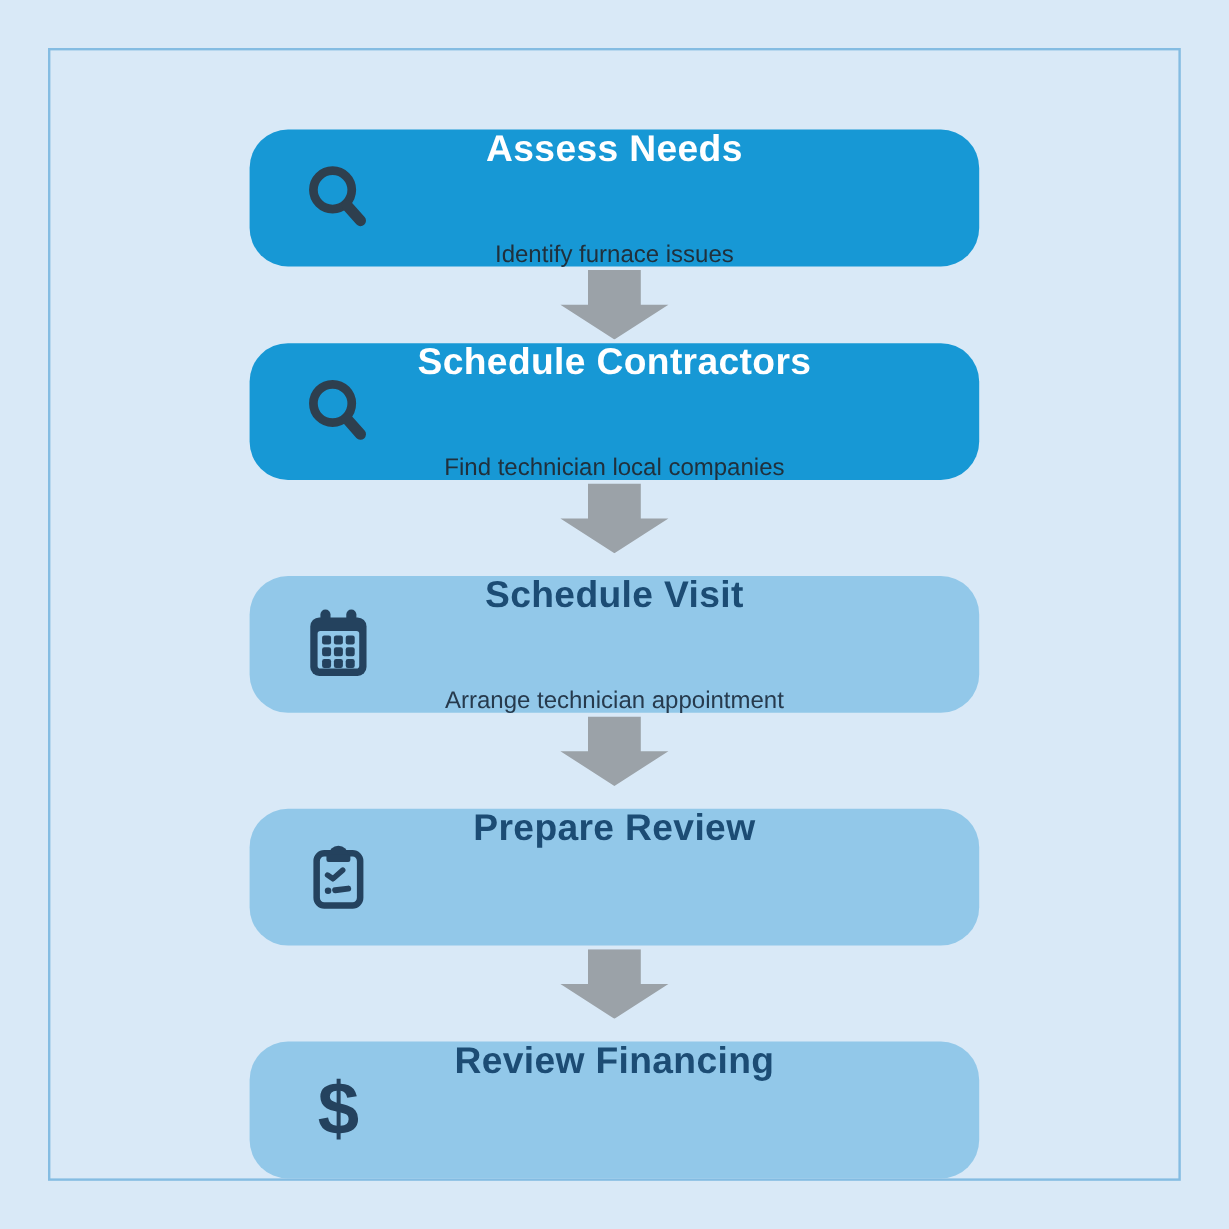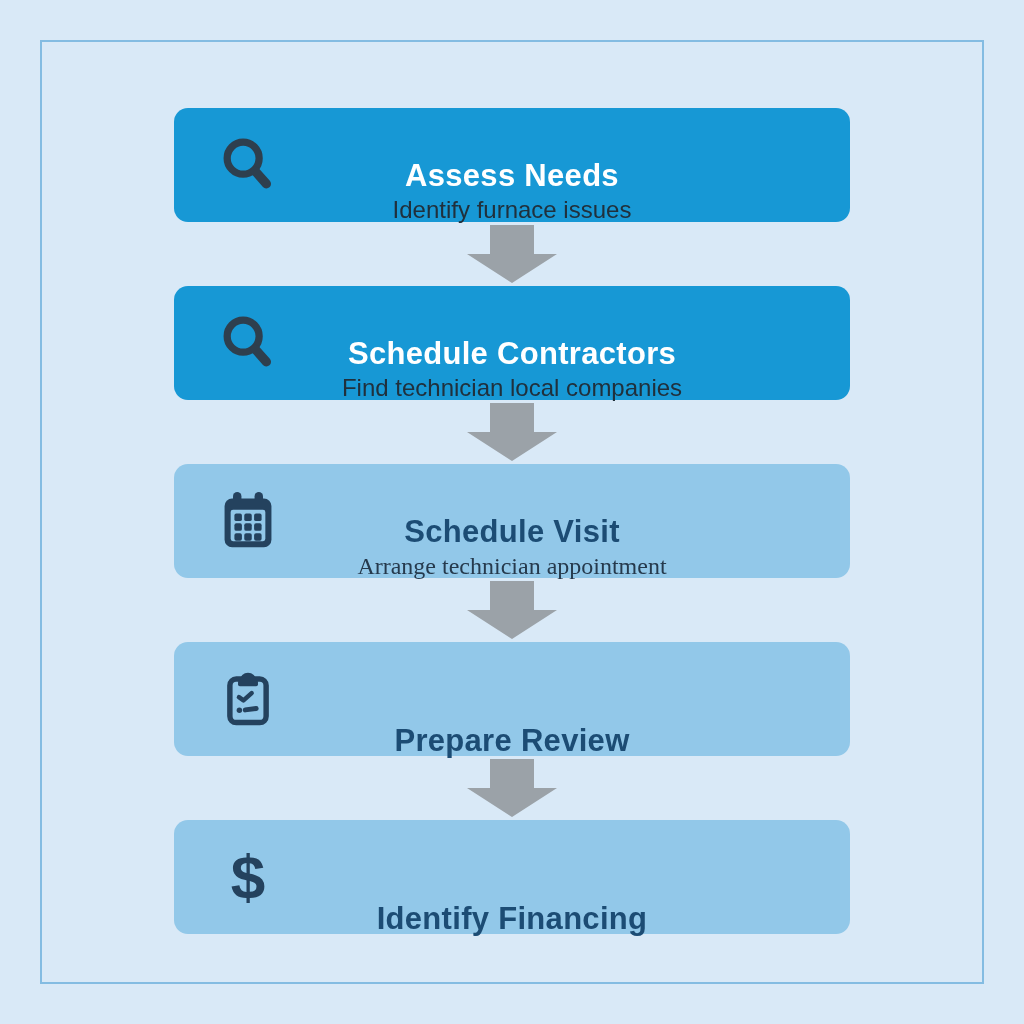--- a/index.html
+++ b/index.html
@@ -34,31 +34,31 @@
     top:108px;
     left:50%;
     transform:translateX(-50%);
     width:608px;
     display:flex;
     flex-direction:column;
     align-items:center;
   }
   .step{
     position:relative;
-    width:676px;
+    width:608px;
     height:114px;
-    border-radius:14px;
+    border-radius:32px;
     display:flex;
     flex-direction:column;
     align-items:center;
-    justify-content:flex-end;
+    justify-content:space-between;
     gap:7px;
   }
   .step--primary{background:var(--step-primary);}
-  .step--secondary{background:var(--step-secondary);}
+  .step--secondary{background:var(--step-secondary);margin-top:16px;}
   .step__icon{
     position:absolute;
     left:42px;
     top:50%;
     transform:translateY(-50%);
     width:64px;
     height:64px;
     display:flex;
     align-items:center;
     justify-content:center;
@@ -67,26 +67,26 @@
   .step--secondary .step__icon{color:var(--icon-secondary);}
   .step__title{
     font-size:31px;
     font-weight:700;
     letter-spacing:.3px;
     line-height:1;
   }
   .step--primary .step__title{color:var(--title-on-primary);}
   .step--secondary .step__title{color:var(--title-on-secondary);}
   .step__subtitle{
-    font-size:24px;
+    font-size:20px;
     font-weight:400;
     line-height:1;
   }
   .step--primary .step__subtitle{color:var(--subtitle-on-primary);}
-  .step--secondary .step__subtitle{color:var(--subtitle-on-secondary);font-family:Liberation Serif, serif;}
+  .step--secondary .step__subtitle{color:var(--subtitle-on-secondary);}
   .arrow{
     display:block;
     margin:3px auto;
   }
   .arrow polygon{fill:var(--arrow);}
   .dollar-glyph{
     font-size:62px;
     font-weight:700;
     color:var(--icon-secondary);
     line-height:1;
@@ -172,16 +172,16 @@
   </div>
 
   <svg class="arrow" width="92" height="58" viewBox="0 0 92 58">
     <polygon points="24,0 68,0 68,29 91,29 46,58 1,29 24,29"></polygon>
   </svg>
 
   <div class="step step--secondary">
     <span class="step__icon">
       <span class="dollar-glyph">$</span>
     </span>
-    <div class="step__title">Identify Financing</div>
+    <div class="step__title">Review Financing</div>
   </div>
 
 </div>
 
 </body></html>

